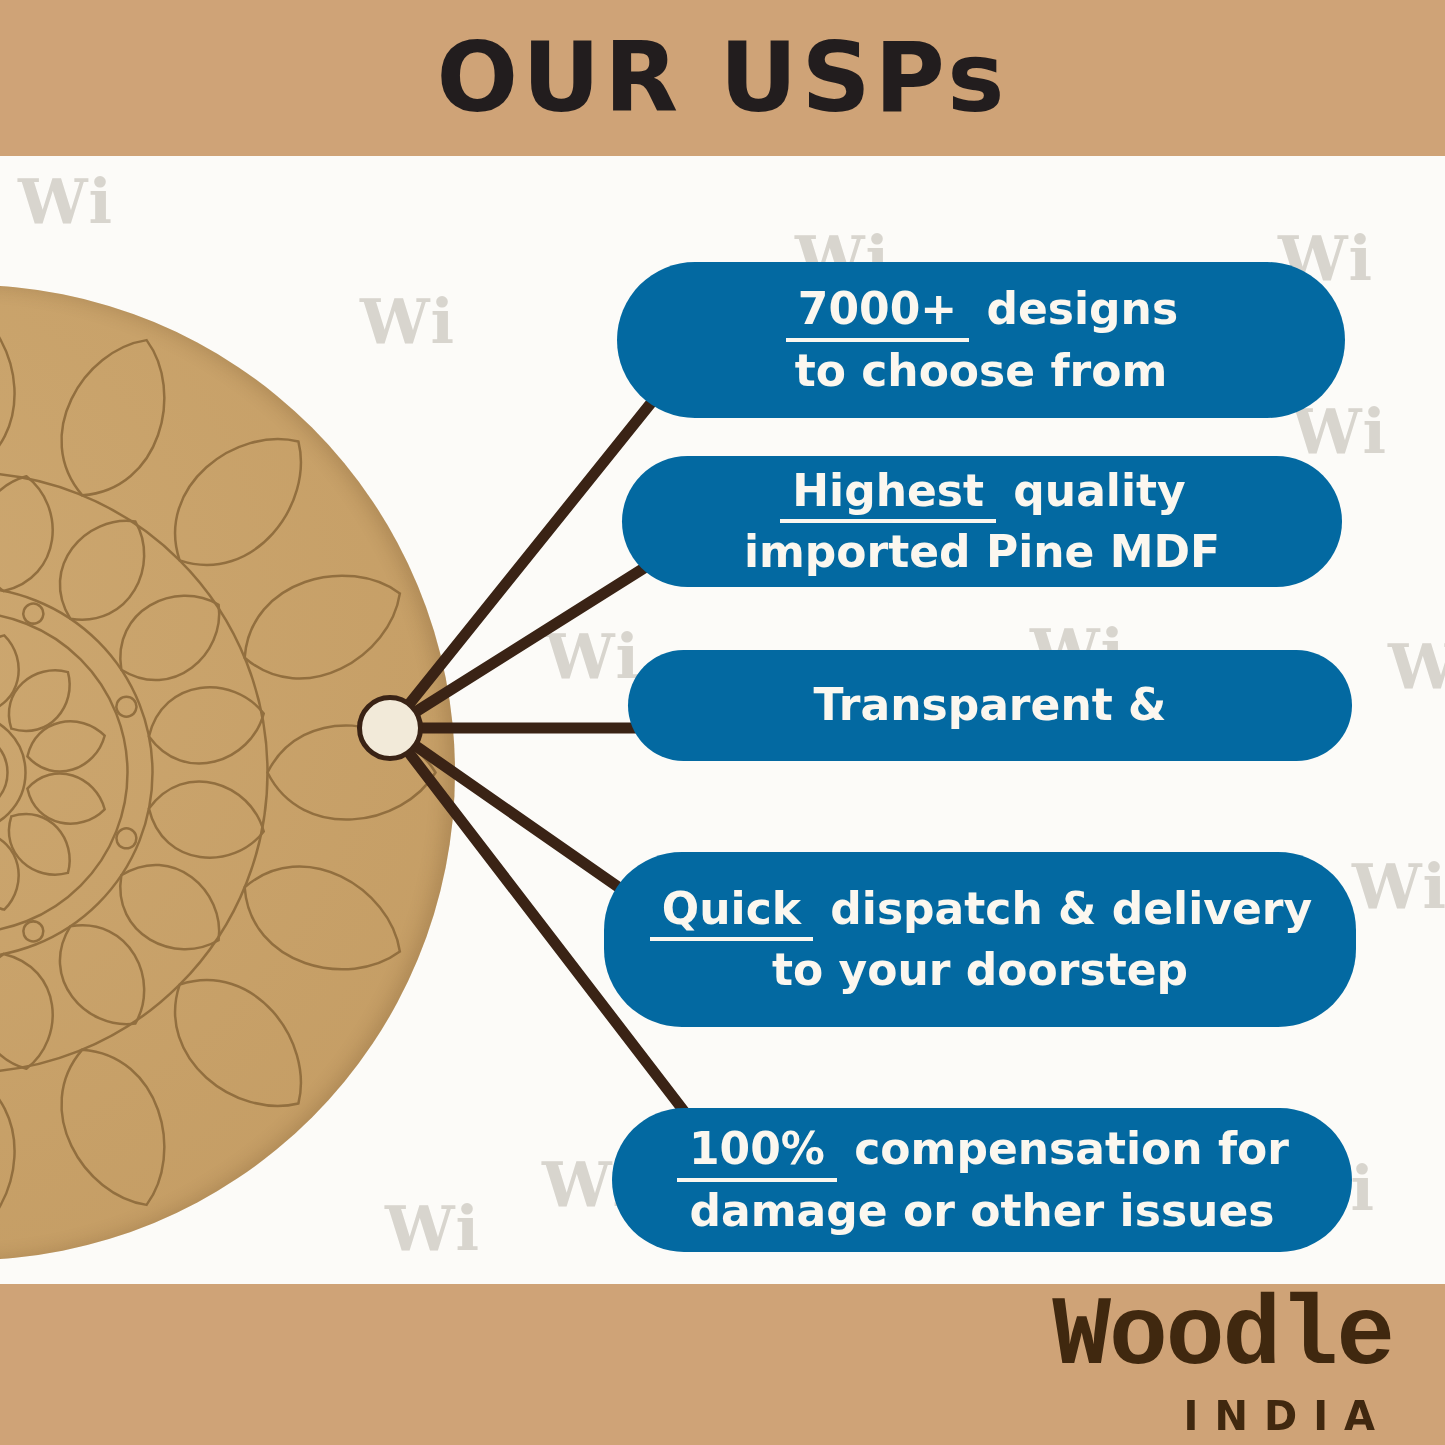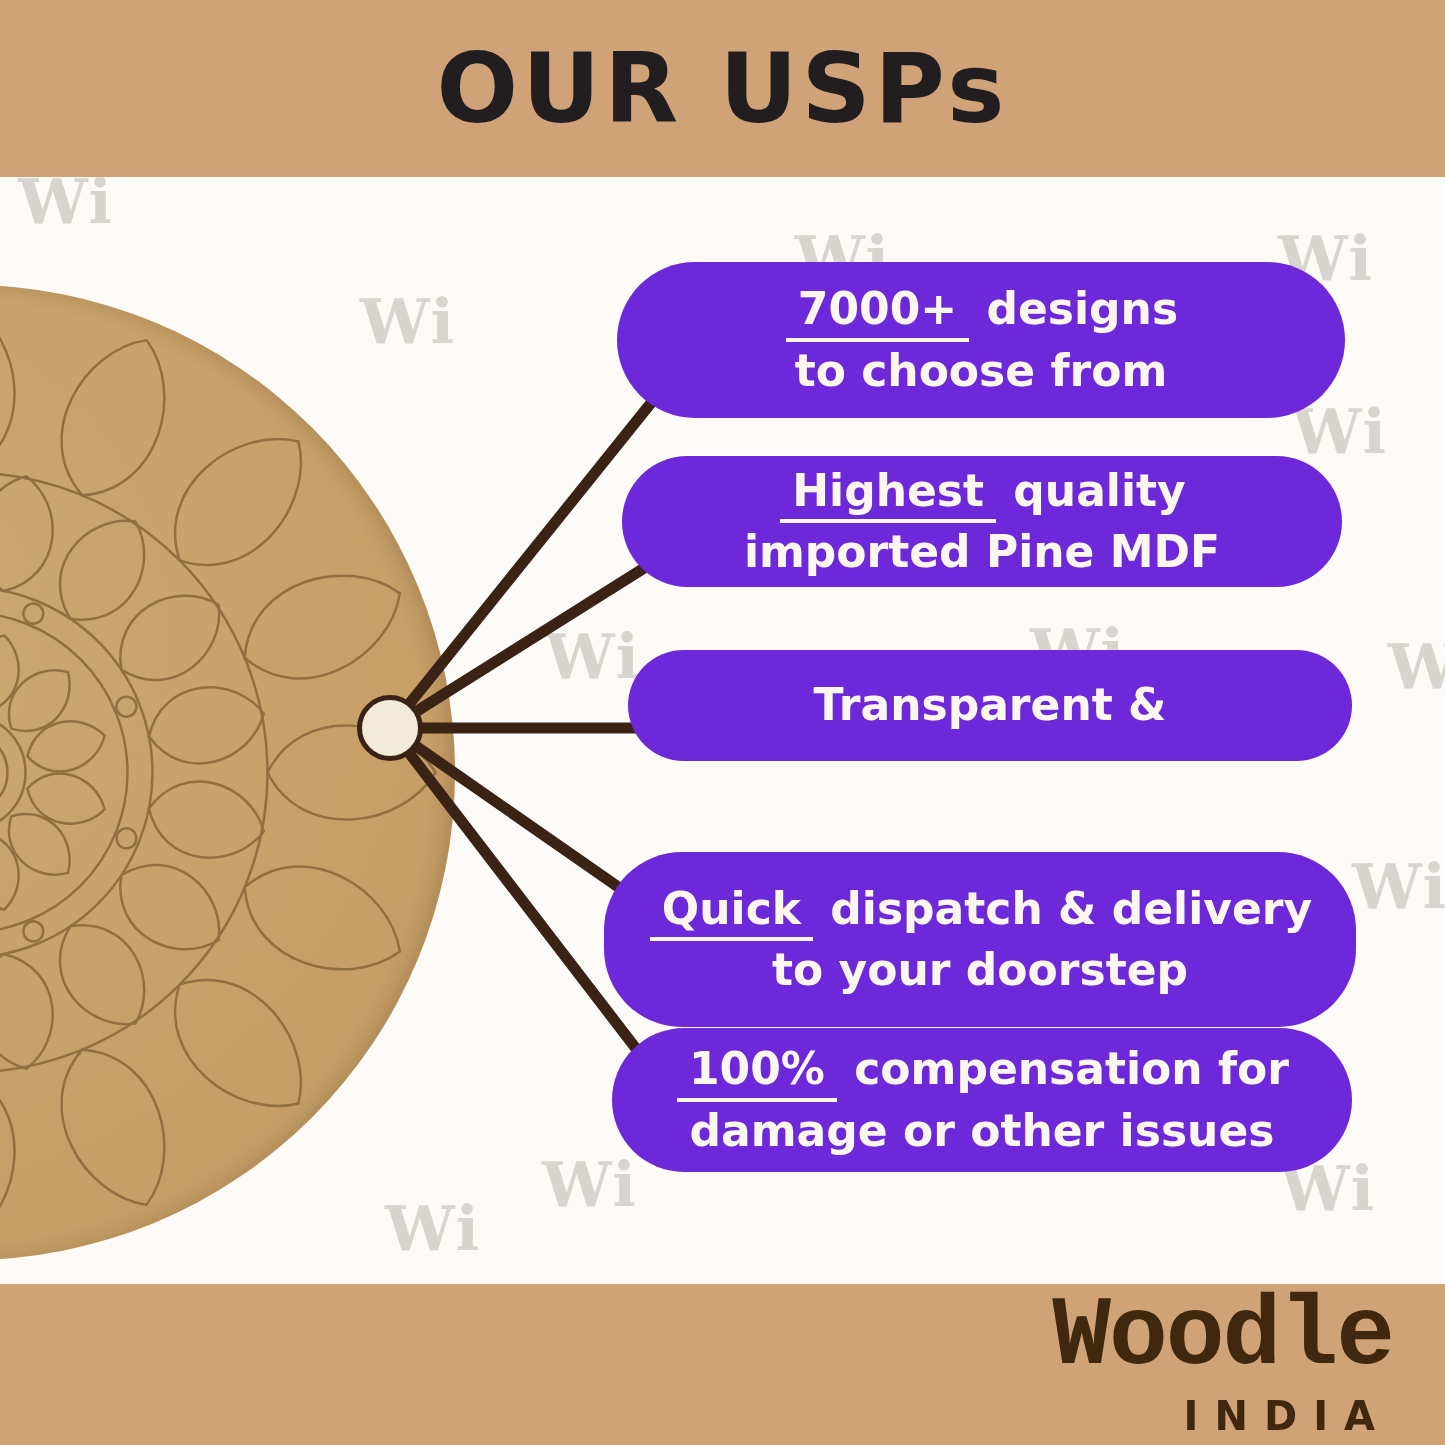--- a/index.html
+++ b/index.html
@@ -3,21 +3,21 @@
 <meta charset="utf-8">
 <style>
   html,body{margin:0;padding:0;background:#ffffff;}
   .canvas{
     position:relative;width:1445px;height:1445px;overflow:hidden;
     background:#fcfbf8;font-family:"DejaVu Sans","Liberation Sans",sans-serif;
   }
 
   
   .band{position:absolute;left:0;width:1445px;background:#cfa377;z-index:6;}
-  .band-top{top:0;height:177px;display:flex;align-items:center;justify-content:center;}
+  .band-top{top:0;height:156px;display:flex;align-items:center;justify-content:center;}
   .band-bottom{top:1284px;height:161px;}
   .page-title{
     font-size:96px;font-weight:800;color:#221d1e;letter-spacing:4px;line-height:1;
   }
 
   
   .wm{
     position:absolute;z-index:1;color:#d8d5ce;font-family:"DejaVu Serif","Liberation Serif",serif;
     font-weight:bold;font-size:62px;letter-spacing:2px;user-select:none;
   }
@@ -39,30 +39,30 @@
 
   
   .connectors{position:absolute;left:0;top:0;z-index:3;pointer-events:none;}
   .hub{
     position:absolute;left:357px;top:695px;width:66px;height:66px;border-radius:50%;
     background:#f2ead9;border:5px solid #3a2315;box-sizing:border-box;z-index:4;
   }
 
   
   .usp{
-    position:absolute;z-index:5;background:#6d28d9;border-radius:78px;
+    position:absolute;z-index:5;background:#0369a1;border-radius:78px;
     display:flex;flex-direction:column;align-items:center;justify-content:center;
     color:#fbf7ef;font-weight:700;font-size:44px;line-height:1.32;text-align:center;
     white-space:nowrap;
   }
   .box1{left:617px;top:262px;width:728px;height:156px}
   .box2{left:622px;top:456px;width:720px;height:131px}
   .box3{left:628px;top:650px;width:724px;height:111px}
   .box4{left:604px;top:852px;width:752px;height:175px}
-  .box5{left:612px;top:1028px;width:740px;height:144px}
+  .box5{left:612px;top:1108px;width:740px;height:144px}
   .u{
     display:inline-block;border-bottom:4px solid #fbf7ef;
     padding:0 12px 5px;margin:0 2px;line-height:1.05;
   }
   .u:empty{display:none;}
 
   
   .brand{position:absolute;right:52px;bottom:6px;text-align:right;color:#40280f;z-index:7;}
   .brand-name{
     font-family:Liberation Mono, monospace;font-weight:bold;

